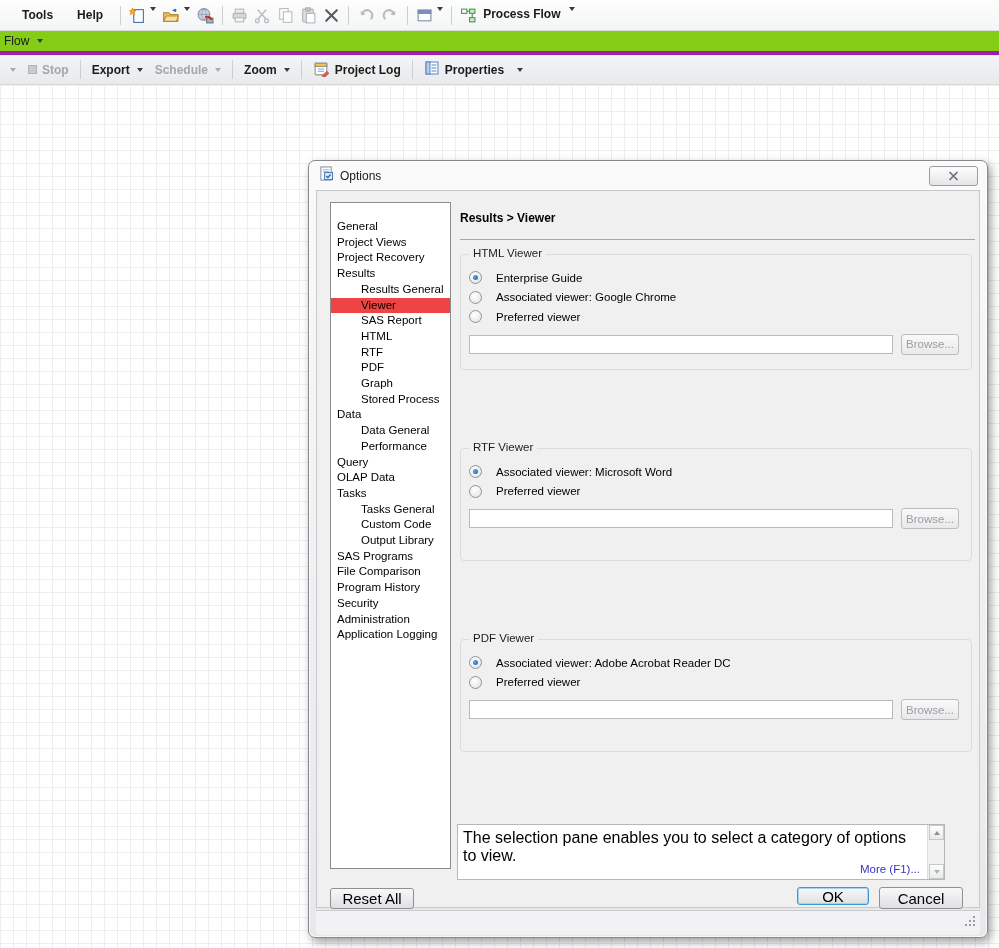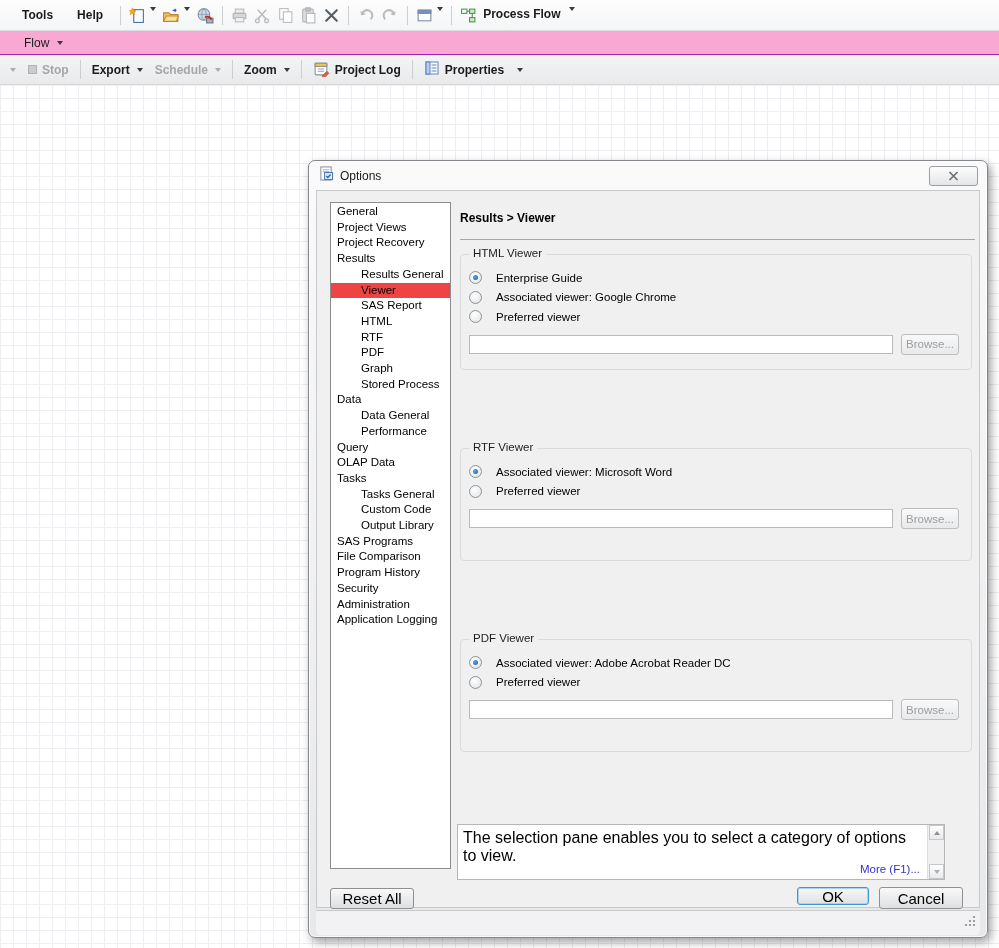--- a/index.html
+++ b/index.html
@@ -14,22 +14,22 @@
   .menu-item { font-size:12px; font-weight:bold; color:#1b1b1b; padding:4px 12px; cursor:default; }
   .tb-sep { width:1px; height:19px; background:#cdced0; margin:0 5px; }
   .tb-btn { display:flex; align-items:flex-start; padding:3px 3px; gap:2px; }
   .tb-btn svg { display:block; }
   .dd { width:0; height:0; border-left:3px solid transparent; border-right:3px solid transparent;
     border-top:4px solid #3a3a3a; margin-left:2px; }
   .dd.dis { border-top-color:#a9abae; }
   .pf-label { font-size:12px; font-weight:bold; color:#1b1b1b; margin:0 4px; }
 
   
-  .flowbar { position:absolute; left:0; top:31px; width:100%; height:24px; background:#f9a8d4;
-    border-bottom:1px solid #a21caf; display:flex; align-items:center; padding-left:24px; }
+  .flowbar { position:absolute; left:0; top:31px; width:100%; height:24px; background:#84cc16;
+    border-bottom:4px solid #a21caf; display:flex; align-items:center; padding-left:4px; }
   .flowbar .lbl { font-size:12px; color:#1b1b1b; margin-right:6px; }
 
   
   .actionbar { position:absolute; left:0; top:55px; width:100%; height:30px;
     background:linear-gradient(#f3f4f5,#e9eaec); border-bottom:1px solid #d8d9db;
     display:flex; align-items:center; padding-left:4px; }
   .act { display:flex; align-items:center; gap:5px; padding:4px 6px; font-size:12px;
     font-weight:bold; color:#1b1b1b; }
   .act.dis { color:#a4a6a9; }
   .stop-sq { width:9px; height:9px; background:#c9cbce; border:1px solid #b0b2b5; }
@@ -52,21 +52,21 @@
   .close-btn { position:absolute; right:9px; top:5px; width:49px; height:20px;
     border:1px solid #9b9c9e; border-radius:3px;
     background:linear-gradient(#fdfdfd,#e4e5e7);
     display:flex; align-items:center; justify-content:center; }
 
   .dlg-body { position:absolute; left:7px; right:7px; top:29px; bottom:29px;
     background:#f0f0f0; border:1px solid #c8c9cb; }
 
   
   .tree { position:absolute; left:13px; top:11px; width:121px; height:667px;
-    background:#fff; border:1px solid #8a8c90; overflow:hidden; padding-top:1px; }
+    background:#fff; border:1px solid #8a8c90; overflow:hidden; padding-top:16px; }
   .tree-item { font-size:11.5px; color:#000; line-height:15.7px; padding-left:6px;
     white-space:nowrap; cursor:default; }
   .tree-item.ind { padding-left:30px; }
   .tree-item.sel { background:#ef4444; }
 
   
   .hdr { position:absolute; left:143px; top:20px; font-size:12px; font-weight:bold; color:#000; }
   .hdr-rule { position:absolute; left:143px; right:4px; top:48px; height:1px; background:#a5a7aa; }
 
   .grp { position:absolute; left:143px; width:512px; border:1px solid #dadbdd;

